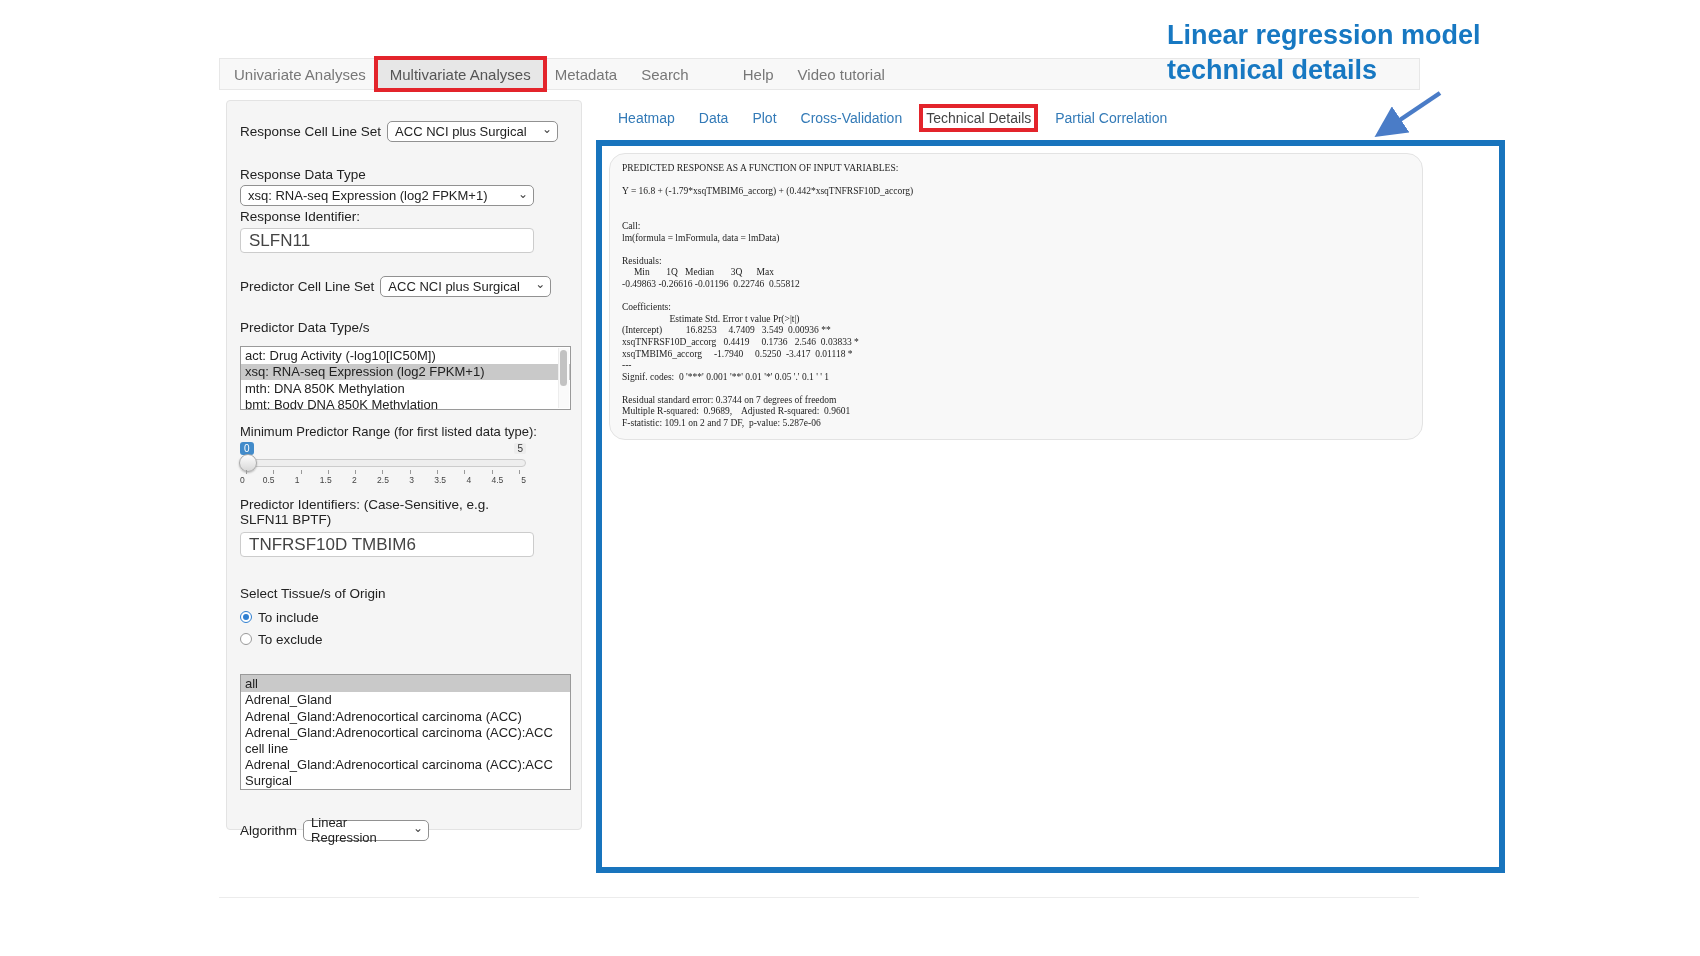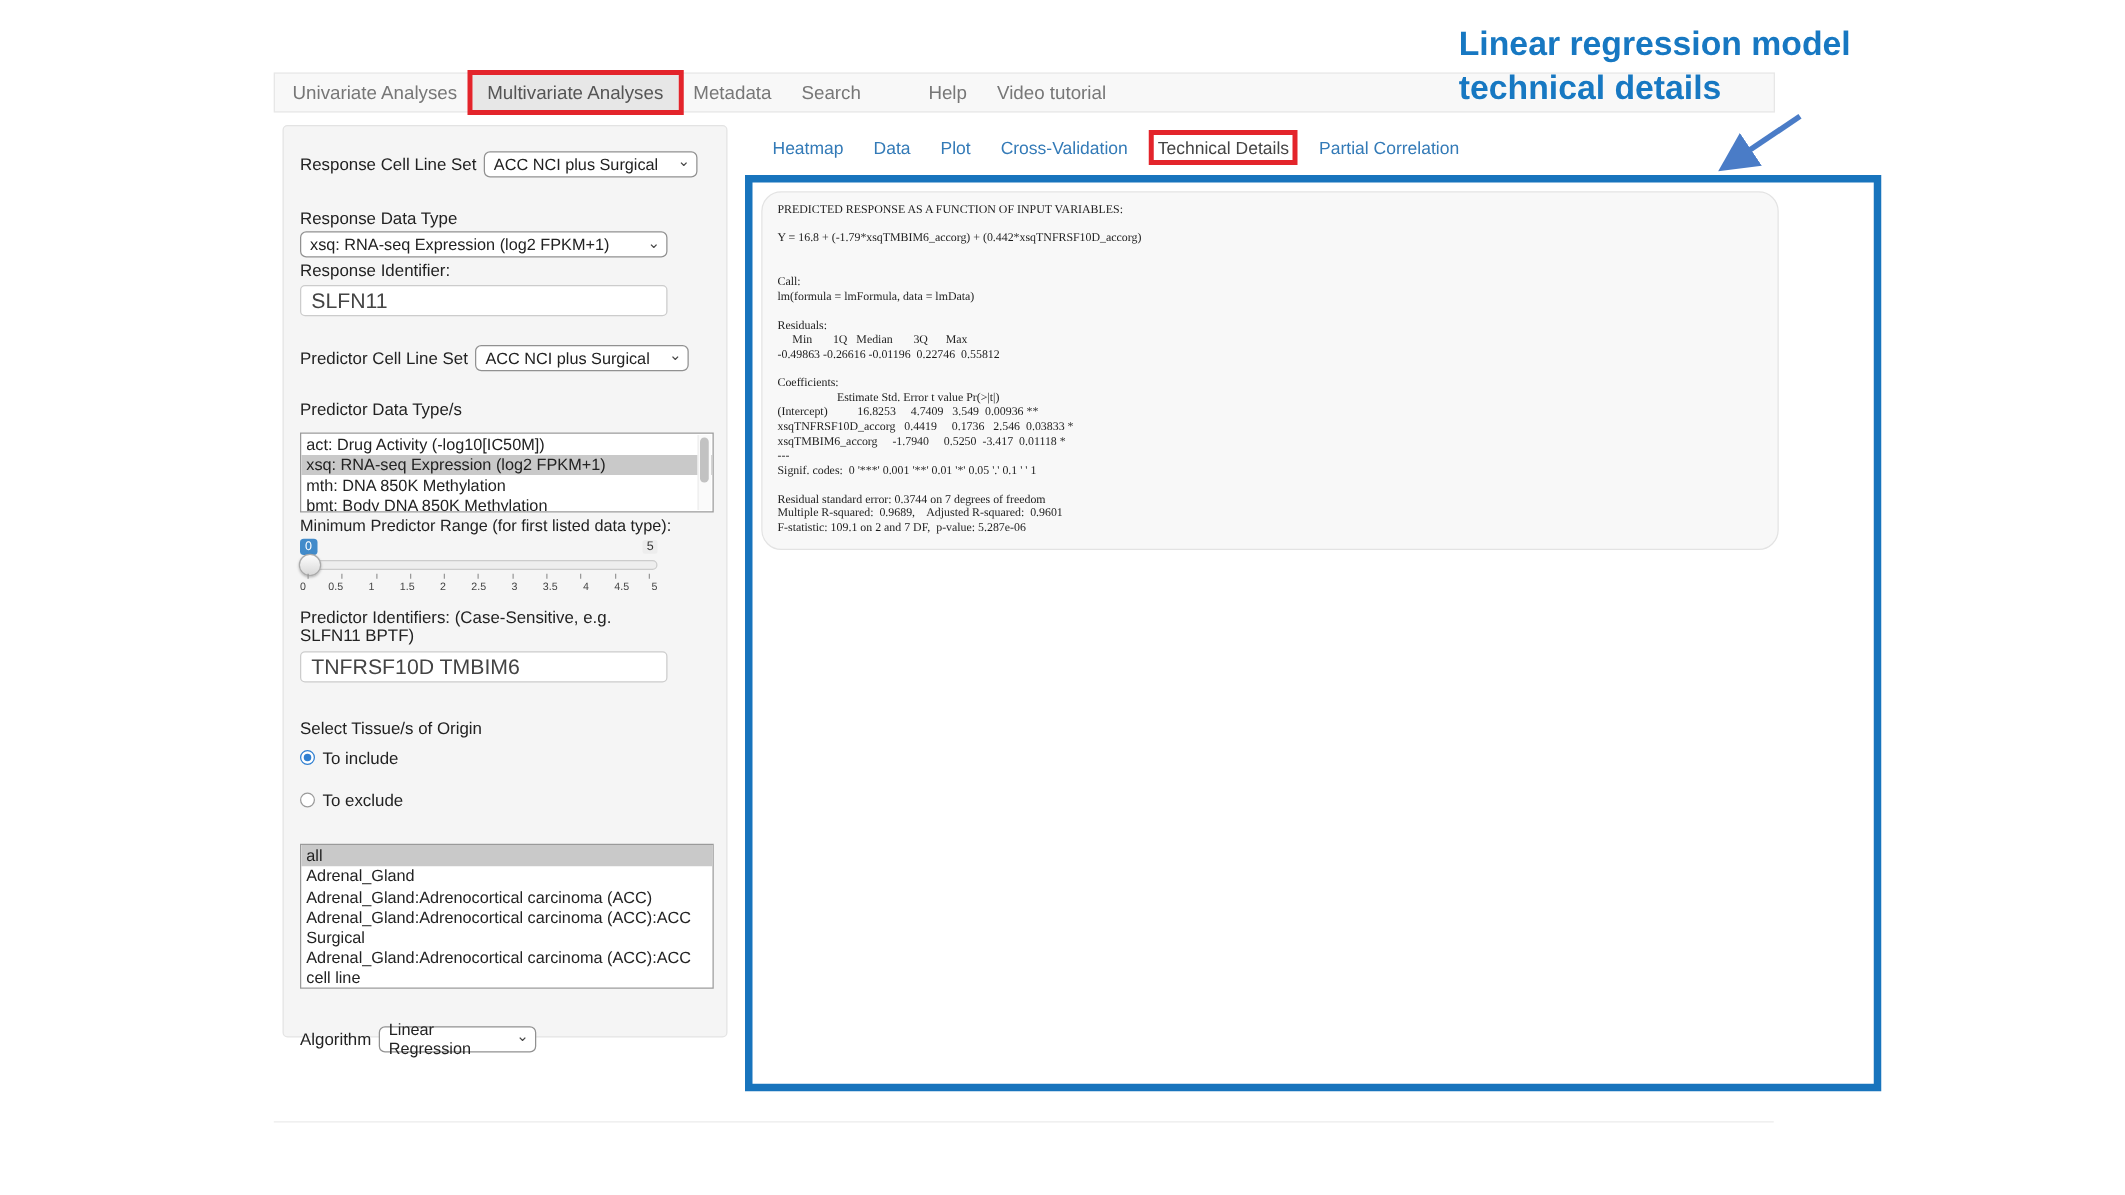--- a/index.html
+++ b/index.html
@@ -56,21 +56,21 @@
   .slider-ticks { position:absolute; left:6px; right:6px; top:28px; display:flex;
                   justify-content:space-between; }
   .slider-ticks i { width:1px; height:4px; background:#999; }
   .slider-labels { position:absolute; left:0; right:0; top:33px; display:flex;
                    justify-content:space-between; font-size:8.5px; color:#444; }
   .slider-labels span { width:20px; text-align:center; }
   .slider-labels span:first-child { text-align:left; width:10px; }
   .slider-labels span:last-child { text-align:right; width:10px; }
 
   
-  .radio-row { display:flex; align-items:center; gap:6px; height:18px; margin-top:16px;
+  .radio-row { display:flex; align-items:center; gap:6px; height:18px; margin-top:4px;
                font-size:13.5px; color:#222; cursor:pointer; }
   .radio { width:12px; height:12px; border-radius:50%; border:1px solid #9a9a9a;
            background:#fff; position:relative; flex:0 0 auto; }
   .radio.checked { border-color:#2f7fd1; }
   .radio.checked::after { content:""; position:absolute; left:2px; top:2px; width:6px;
                           height:6px; border-radius:50%; background:#2f7fd1; }
 
   
   .tabs { position:absolute; left:618px; top:104px; display:flex; gap:24px;
           align-items:center; height:28px; font-size:14px; z-index:2; }
@@ -153,21 +153,21 @@
     <div class="listbox lb1" style="margin-top:11px;">
       <div class="opt">act: Drug Activity (-log10[IC50M])</div>
       <div class="opt selected">xsq: RNA-seq Expression (log2 FPKM+1)</div>
       <div class="opt">mth: DNA 850K Methylation</div>
       <div class="opt">bmt: Body DNA 850K Methylation</div>
       <div class="lb-scroll">
         <div class="lb-thumb"></div>
       </div>
     </div>
 
-    <div class="lbl" style="margin-top:3px; font-size:13px;">Minimum Predictor Range (for first listed data type):</div>
+    <div class="lbl" style="margin-top:14px; font-size:13px;">Minimum Predictor Range (for first listed data type):</div>
     <div class="slider-wrap">
       <span class="slider-tip">0</span>
       <span class="slider-max">5</span>
       <div class="slider-track">
         <div class="slider-handle"></div>
       </div>
       <div class="slider-ticks">
         <i></i>
           <i></i>
           <i></i>
@@ -205,22 +205,22 @@
     </div>
     <div class="radio-row">
       <span class="radio"></span>
       <span>To exclude</span>
     </div>
 
     <div class="listbox lb2" style="margin-top:26px;">
       <div class="opt selected">all</div>
       <div class="opt">Adrenal_Gland</div>
       <div class="opt">Adrenal_Gland:Adrenocortical carcinoma (ACC)</div>
+      <div class="opt" style="width:318px;">Adrenal_Gland:Adrenocortical carcinoma (ACC):ACC cell line</div>
       <div class="opt" style="width:318px;">Adrenal_Gland:Adrenocortical carcinoma (ACC):ACC Surgical</div>
-      <div class="opt" style="width:318px;">Adrenal_Gland:Adrenocortical carcinoma (ACC):ACC cell line</div>
     </div>
 
     <div class="inline-row" style="margin-top:29px;">
       <span class="lbl">Algorithm</span>
       <div class="sel" style="width:126px;">
         <span>Linear Regression</span>
         <span class="chev">⌄</span>
       </div>
     </div>
 

